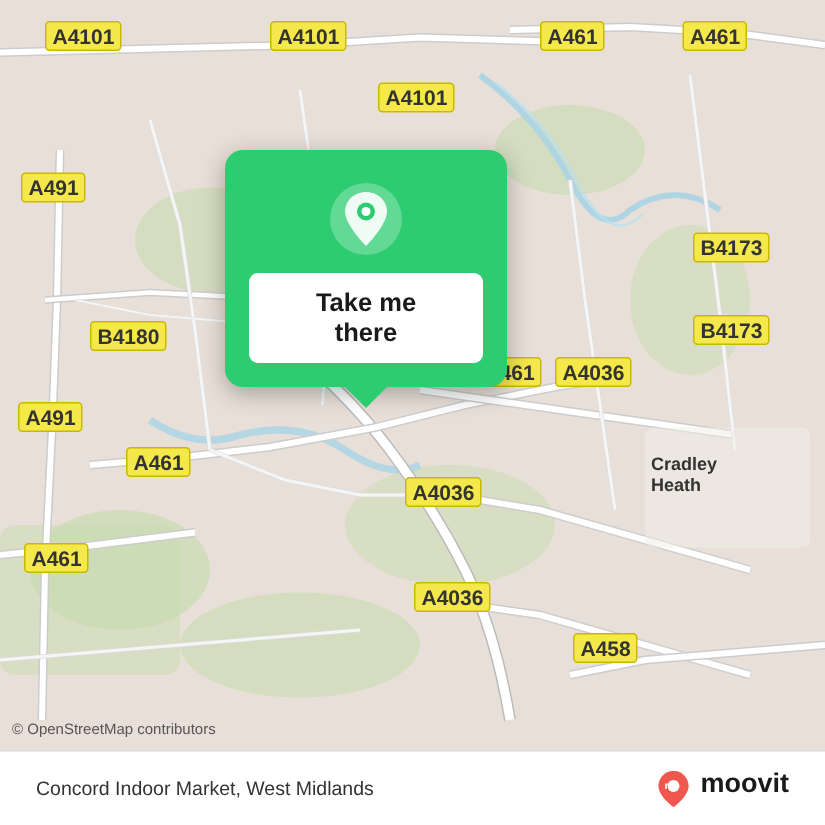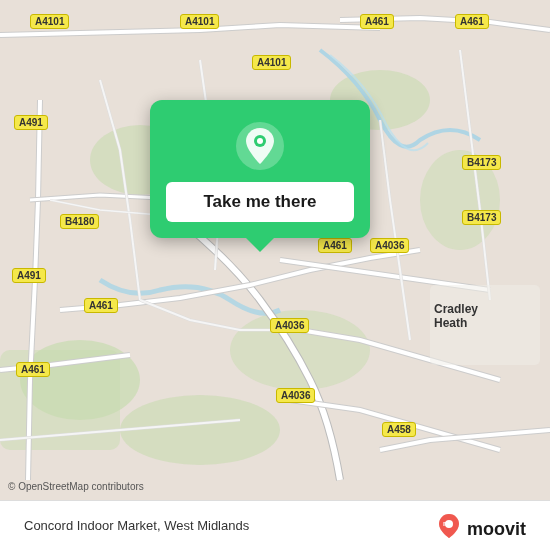--- a/index.html
+++ b/index.html
@@ -26,21 +26,21 @@
       position: absolute;
       top: 0; left: 0;
       width: 100%; height: 100%;
     }
 
     
     .popup-card {
       position: absolute;
       top: 100px;
       left: 150px;
-      width: 220px;
+      width: 188px;
       background: #2ecc71;
       border-radius: 12px;
       padding: 20px 16px 16px;
       display: flex;
       flex-direction: column;
       align-items: center;
       box-shadow: 0 4px 16px rgba(0,0,0,0.3);
       z-index: 10;
     }
 
@@ -86,42 +86,42 @@
       border-top: 1px solid #ddd;
     }
 
     .bottom-text {
       font-size: 13px;
       color: #333;
     }
 
     .moovit-logo {
       display: flex;
-      align-items: flex-end;
+      align-items: flex-start;
       gap: 4px;
     }
 
     .moovit-text {
       font-size: 18px;
       font-weight: bold;
       color: #1a1a1a;
     }
 
     .moovit-icon {
       width: 28px;
       height: 28px;
     }
 
     
     .road-label {
       position: absolute;
       background: #f5e84a;
       border: 1px solid #c8b800;
       border-radius: 3px;
-      font-size: 10px;
+      font-size: 14px;
       font-weight: bold;
       padding: 1px 4px;
       color: #333;
       white-space: nowrap;
     }
 
     
     .osm-credit {
       position: absolute;
       bottom: 8px;

